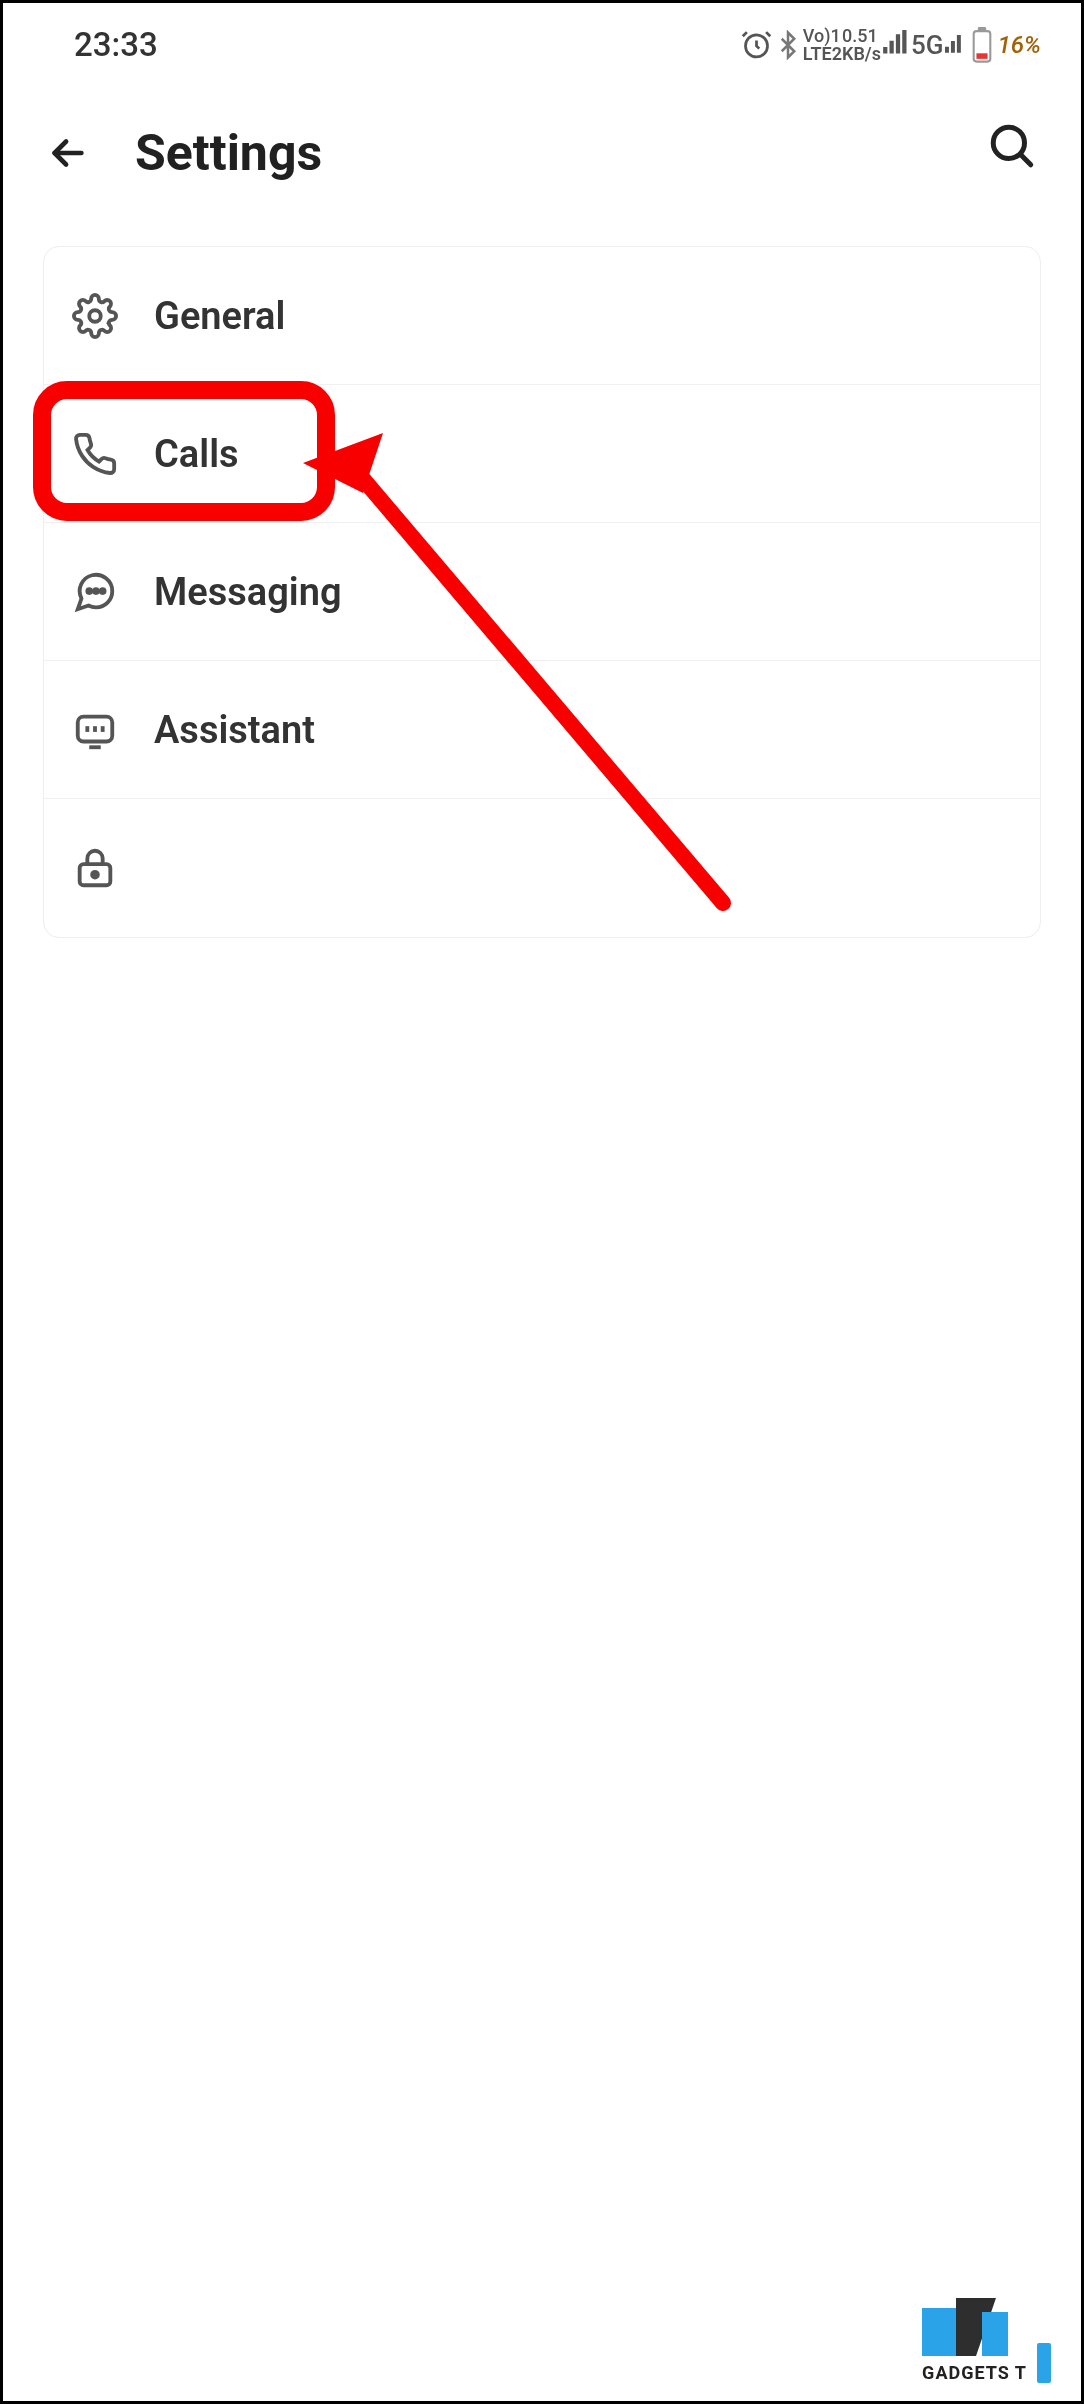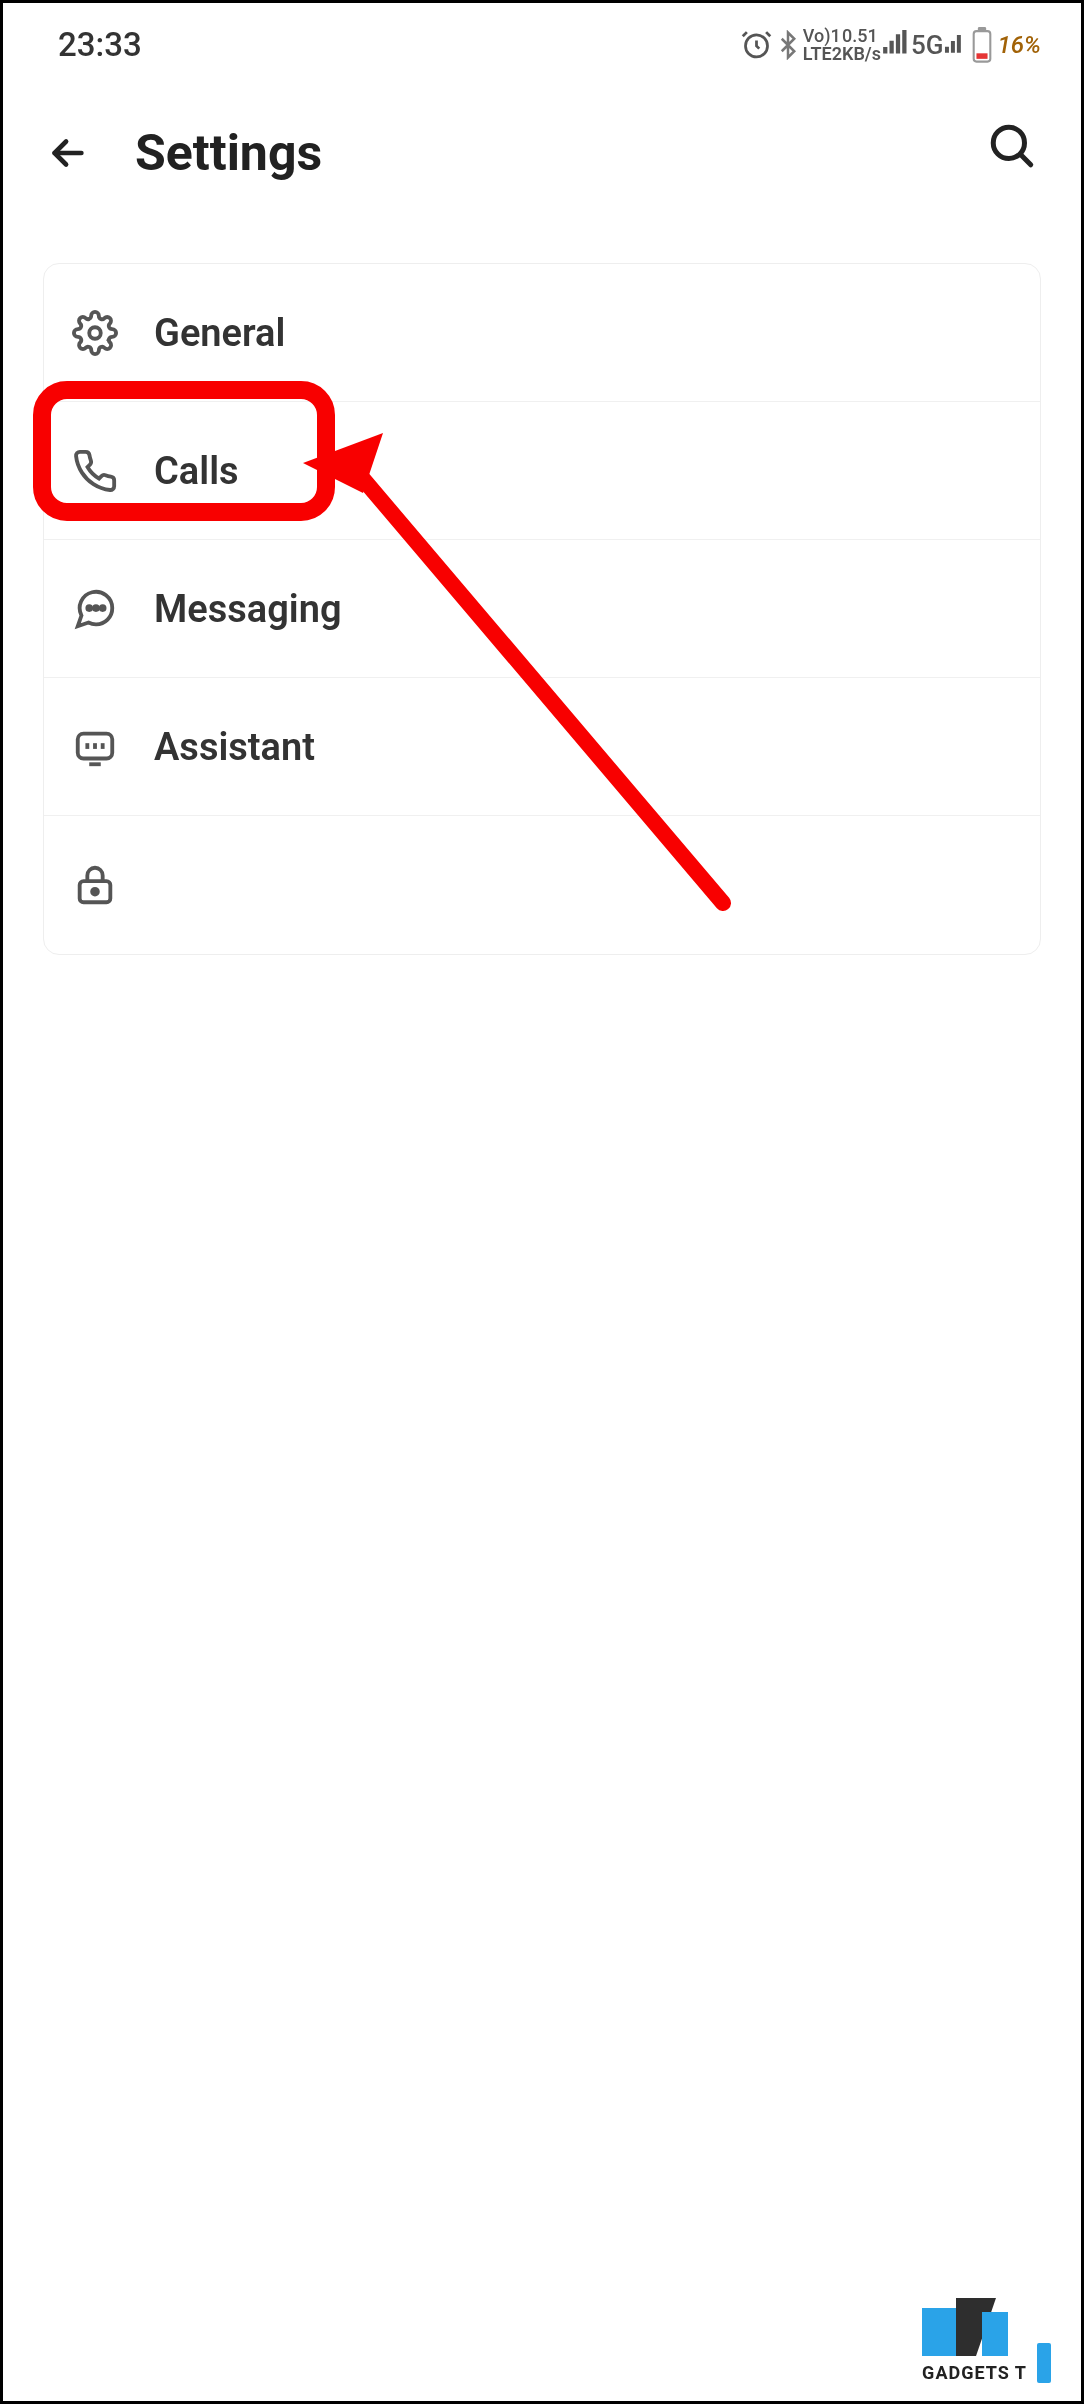--- a/index.html
+++ b/index.html
@@ -13,20 +13,21 @@
 
   
   .status-bar {
     display: flex;
     justify-content: space-between;
     align-items: center;
     padding: 22px 40px 10px 55px;
     font-size: 30px;
     color: #3a3a3a;
     font-weight: 500;
+    margin-left: 16px;
   }
   .status-left { font-size: 33px; color:#333; }
   .status-right {
     display: flex;
     align-items: center;
     gap: 0;
     font-size: 26px;
     color: #555;
   }
   .status-right svg { display:block; }
@@ -52,21 +53,21 @@
   .app-bar .search {
     position: absolute;
     right: 40px;
     top: 50%;
     transform: translateY(-50%);
     width: 54px; height:54px;
   }
 
   
   .card {
-    margin: 41px 40px 0 40px;
+    margin: 24px 40px 0 40px;
     border: 1px solid #eee;
     border-radius: 16px;
     overflow: visible;
     background:#fff;
     position: relative;
   }
   .row {
     display: flex;
     align-items: center;
     height: 138px;

